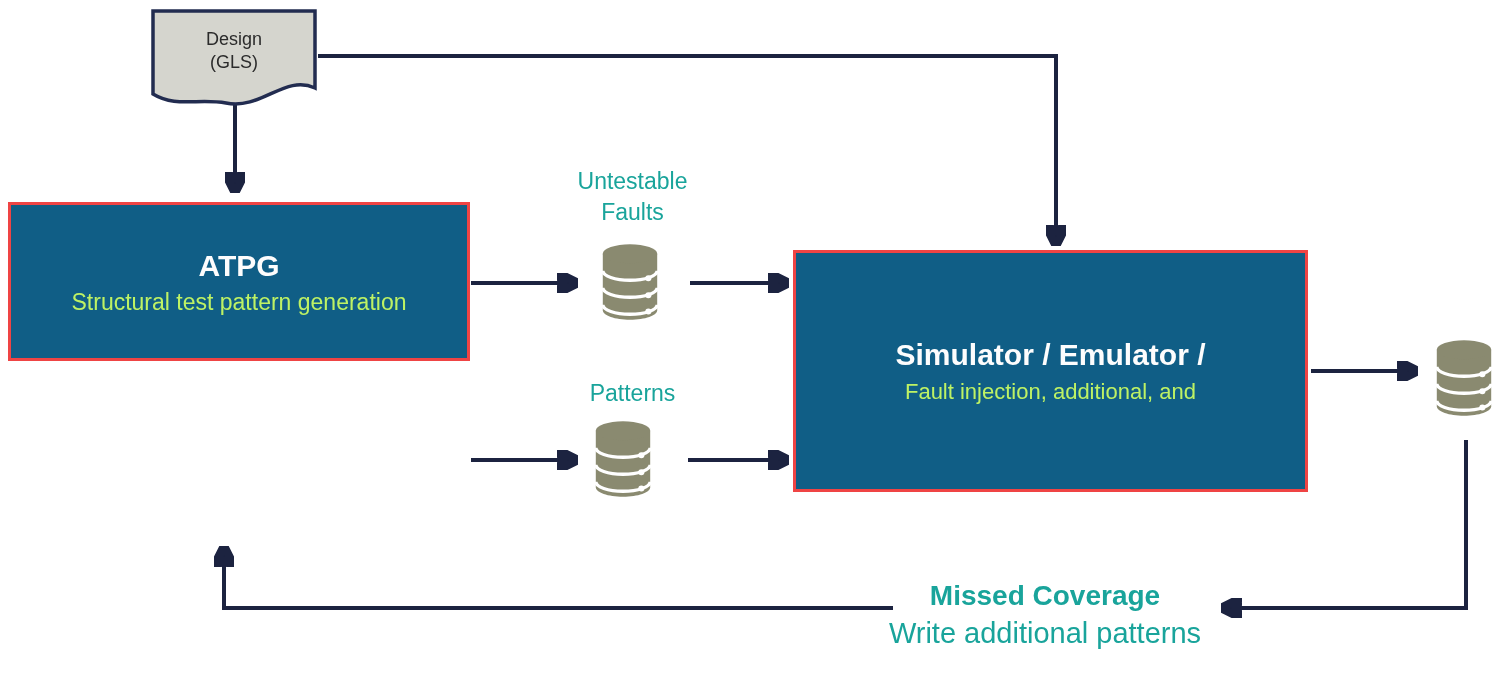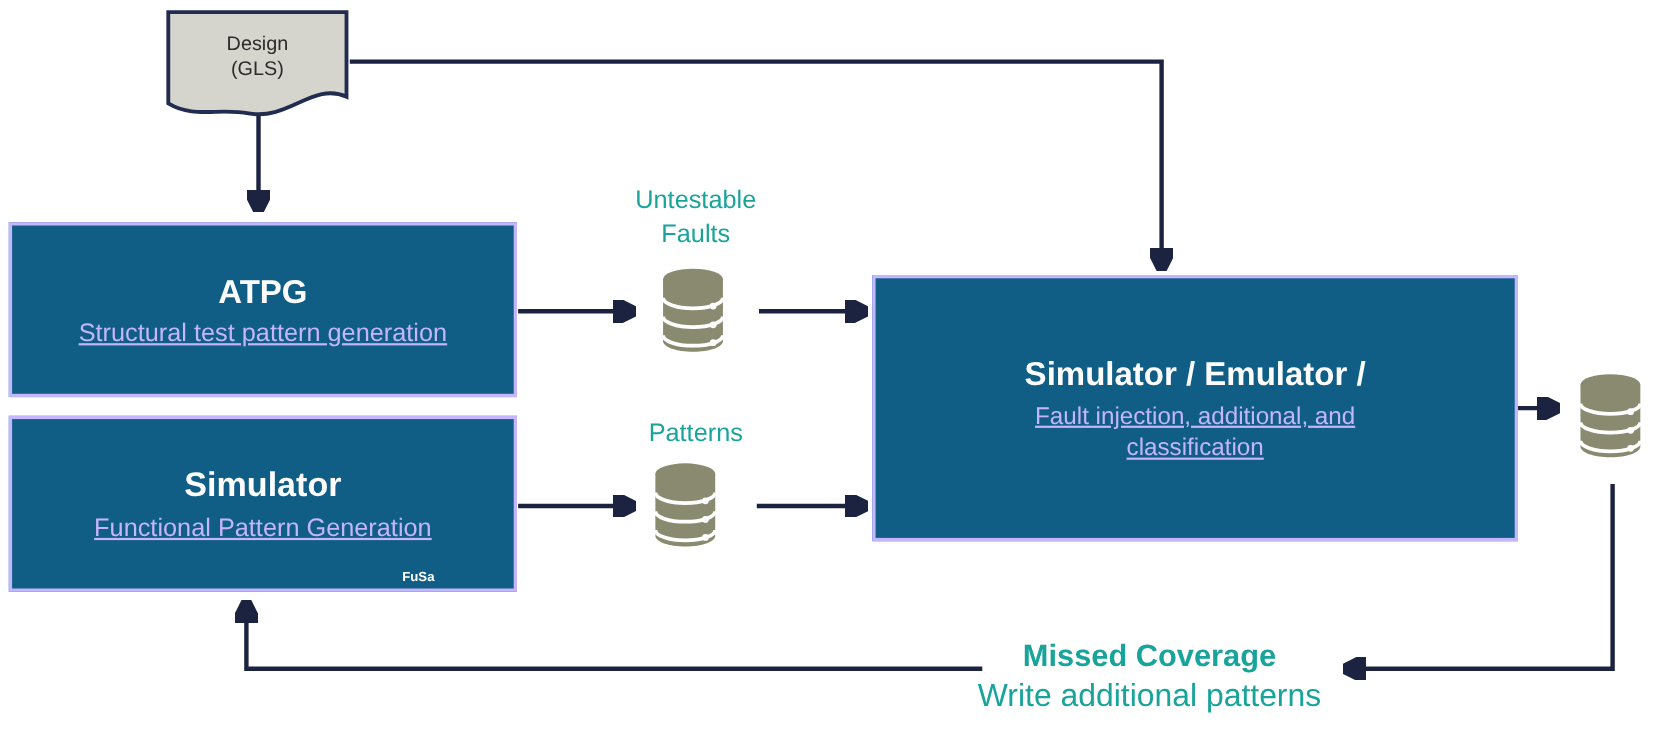--- a/index.html
+++ b/index.html
@@ -14,30 +14,30 @@
   .doc{position:absolute;left:150px;top:8px;width:168px;height:100px;}
   .doc svg{position:absolute;left:0;top:0;width:100%;height:100%;}
   .doc-label{
     position:absolute;left:0;top:20px;width:100%;text-align:center;
     font-size:18px;color:#2b2b2b;line-height:1.25;
   }
   .doc-label span{display:inline-block;width:92px;}
 
   
   .pbox{
-    position:absolute;background:#105e86;border:3px solid #c4b5fd;
+    position:absolute;background:#105e86;border:3px solid #ef4444;
     box-sizing:border-box;display:flex;flex-direction:column;
     align-items:center;justify-content:center;text-align:center;color:#ffffff;
   }
   .box-atpg{left:8px;top:202px;width:462px;height:159px;}
   .box-sim{left:8px;top:378px;width:462px;height:160px;}
-  .box-big{left:793px;top:250px;width:587px;height:242px;}
+  .box-big{left:793px;top:250px;width:515px;height:242px;}
   .pbox .title{font-size:30px;font-weight:bold;color:#fdfdfd;line-height:1.3;}
   .box-sim .title{font-size:31px;}
-  .pbox .subtitle{font-size:23px;color:#c4b5fd;line-height:1.3;margin-top:3px;text-decoration:underline;}
+  .pbox .subtitle{font-size:23px;color:#bef264;line-height:1.3;margin-top:3px;}
   .box-big .subtitle{font-size:22px;margin-top:4px;}
   .fusa{
     position:absolute;right:72px;bottom:4px;font-size:12px;font-weight:bold;color:#ffffff;
   }
 
   
   .teal{position:absolute;text-align:center;color:#19a49b;}
   .lbl-untestable{left:545px;top:166px;width:175px;font-size:23px;line-height:1.35;}
   .lbl-patterns{left:545px;top:380px;width:175px;font-size:23px;}
   .missed{left:878px;top:579px;width:334px;}
@@ -82,33 +82,27 @@
     <div class="doc-label">
       <span>Design (GLS)</span>
     </div>
   </div>
 
   <div class="pbox box-atpg">
     <div class="title">ATPG</div>
     <div class="subtitle">Structural test pattern generation</div>
   </div>
 
-  <div class="pbox box-sim">
-    <div class="title">Simulator</div>
-    <div class="subtitle">Functional Pattern Generation</div>
-    <div class="fusa">FuSa</div>
-  </div>
 
   <div class="pbox box-big">
     <div class="title">
       <div>Simulator / Emulator /</div>
     </div>
     <div class="subtitle">
       <div>Fault injection, additional, and</div>
-      <div>classification</div>
     </div>
   </div>
 
   <div class="teal lbl-untestable">Untestable Faults</div>
   <div class="teal lbl-patterns">Patterns</div>
   <div class="teal missed">
     <div class="m-title">Missed Coverage</div>
     <div class="m-sub">Write additional patterns</div>
   </div>
 

